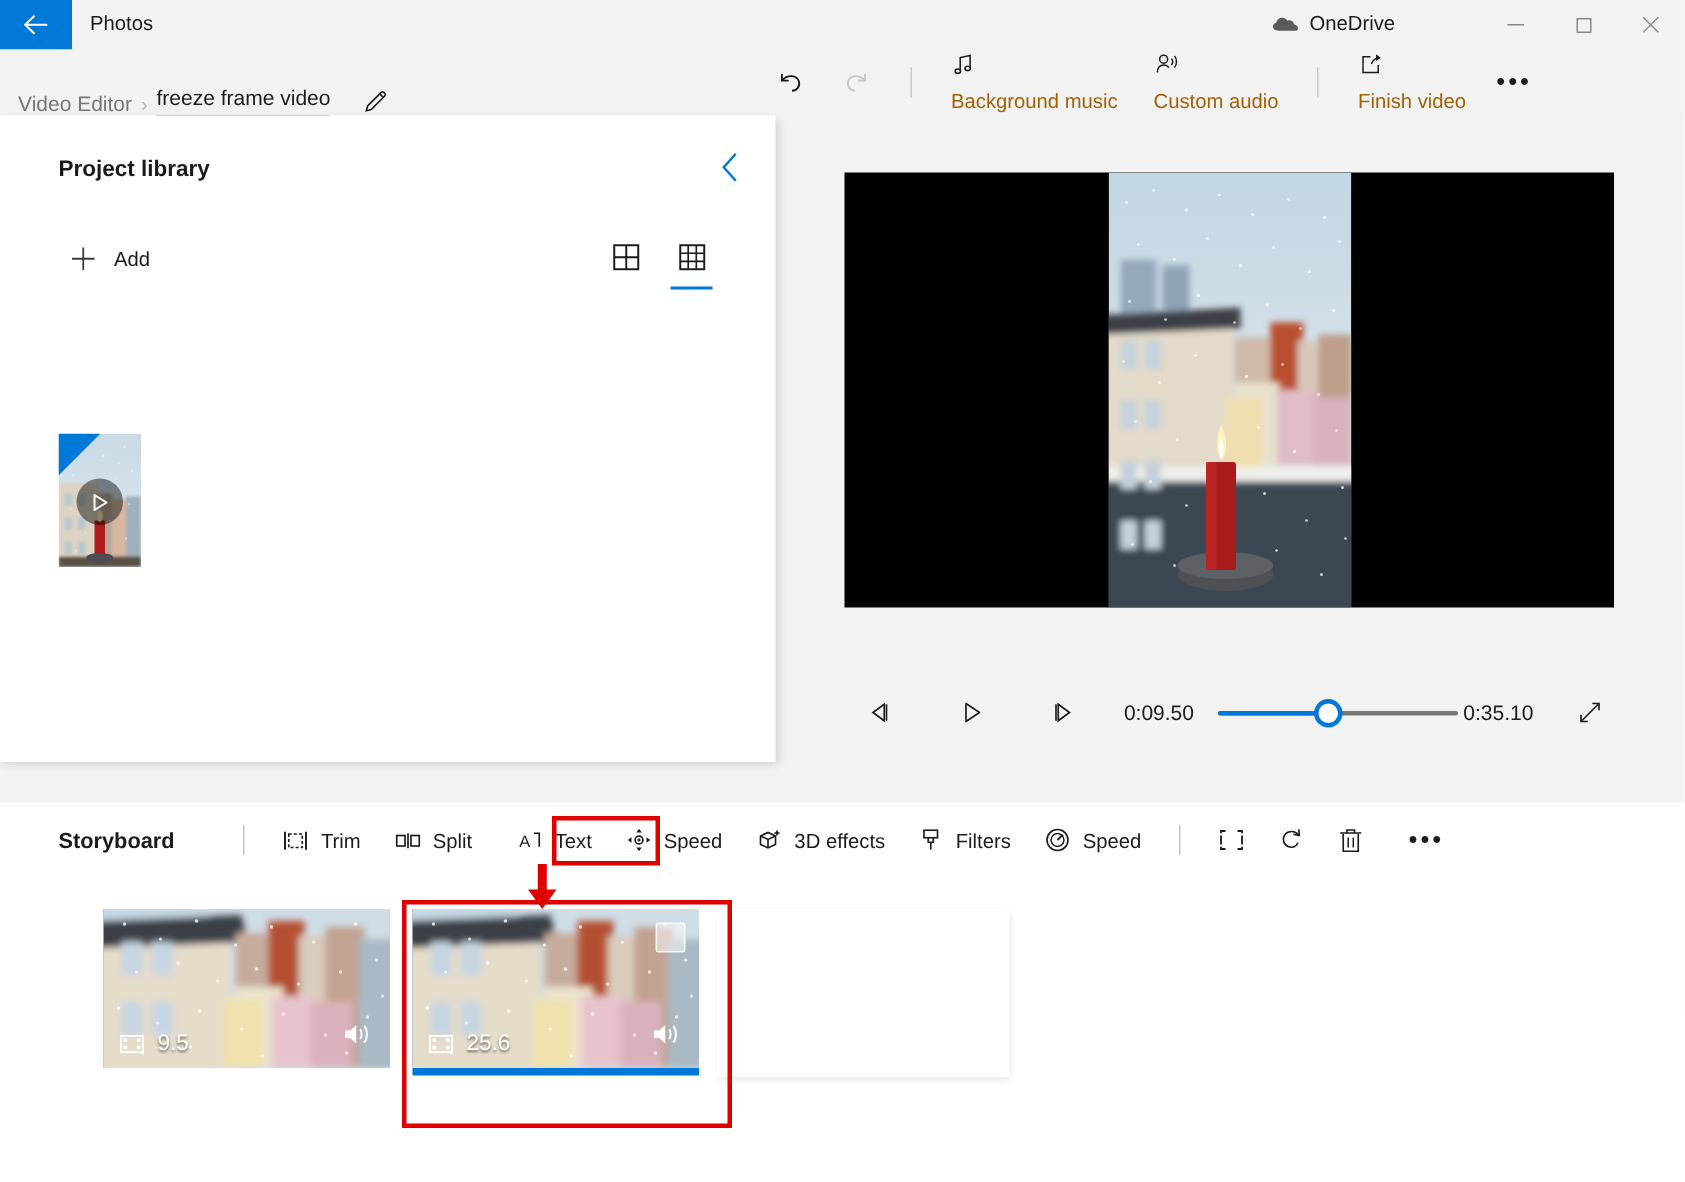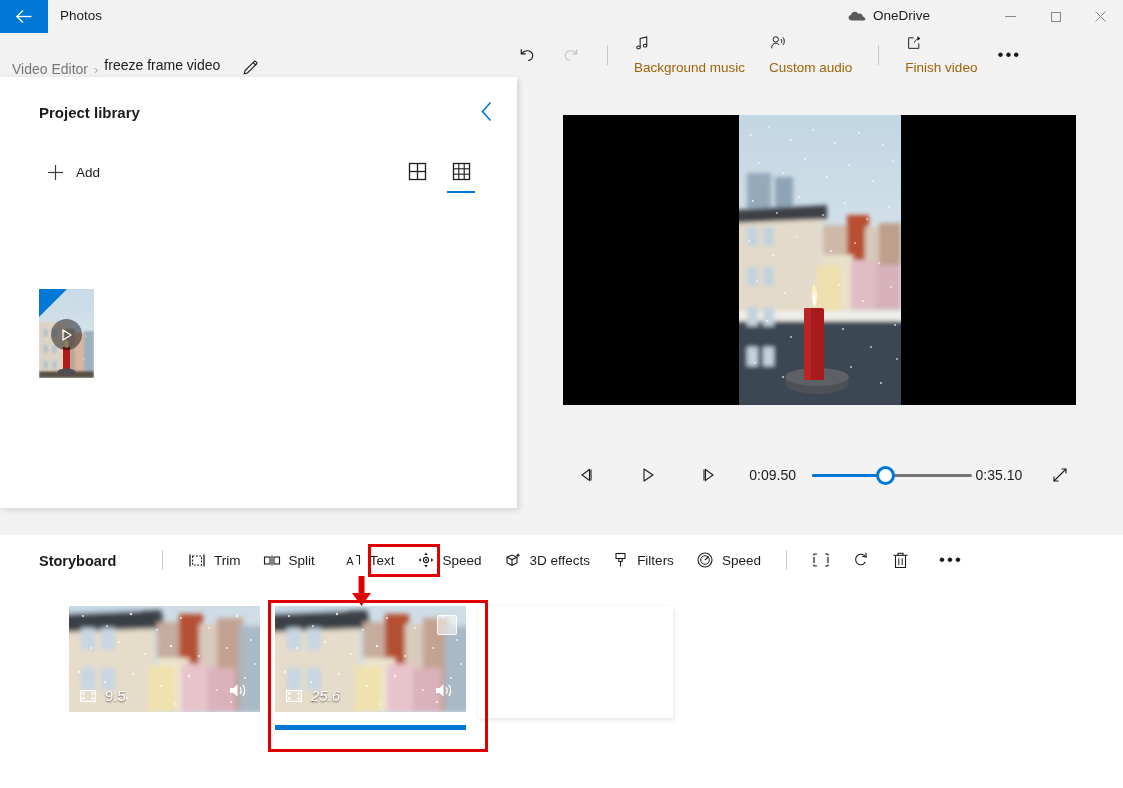--- a/index.html
+++ b/index.html
@@ -117,21 +117,21 @@
     z-index:4;
   }
   .clip-dur { font-size:15px; color:#fff; text-shadow:0 1px 2px rgba(0,0,0,.6); }
   .clip-audio { position:absolute; right:12px; bottom:9px; z-index:4; }
   .clip-check {
     position:absolute; right:9px; top:9px; width:20px; height:20px; border-radius:2px;
     background:rgba(255,255,255,0.5); border:1px solid rgba(255,255,255,0.85); z-index:5;
   }
   .clip-selbar { position:absolute; left:0; right:0; bottom:0; height:5px; background:#0078d7; }
   .clip-wrap { position:relative; }
-  .clip-wrap.selected { padding-bottom:18px;font-style:italic; }
+  .clip-wrap.selected { padding-bottom:5px; }
   .drop-zone {
     width:195px; height:112px; background:#fff; box-shadow:1px 2px 5px rgba(0,0,0,0.10);
     margin-left:12px;
   }
 
   
   .annot-rect { position:absolute; border:3px solid #e00000; pointer-events:none; z-index:60; }
   .annot-arrow { position:absolute; z-index:60; pointer-events:none; }
 </style>
 </head>

